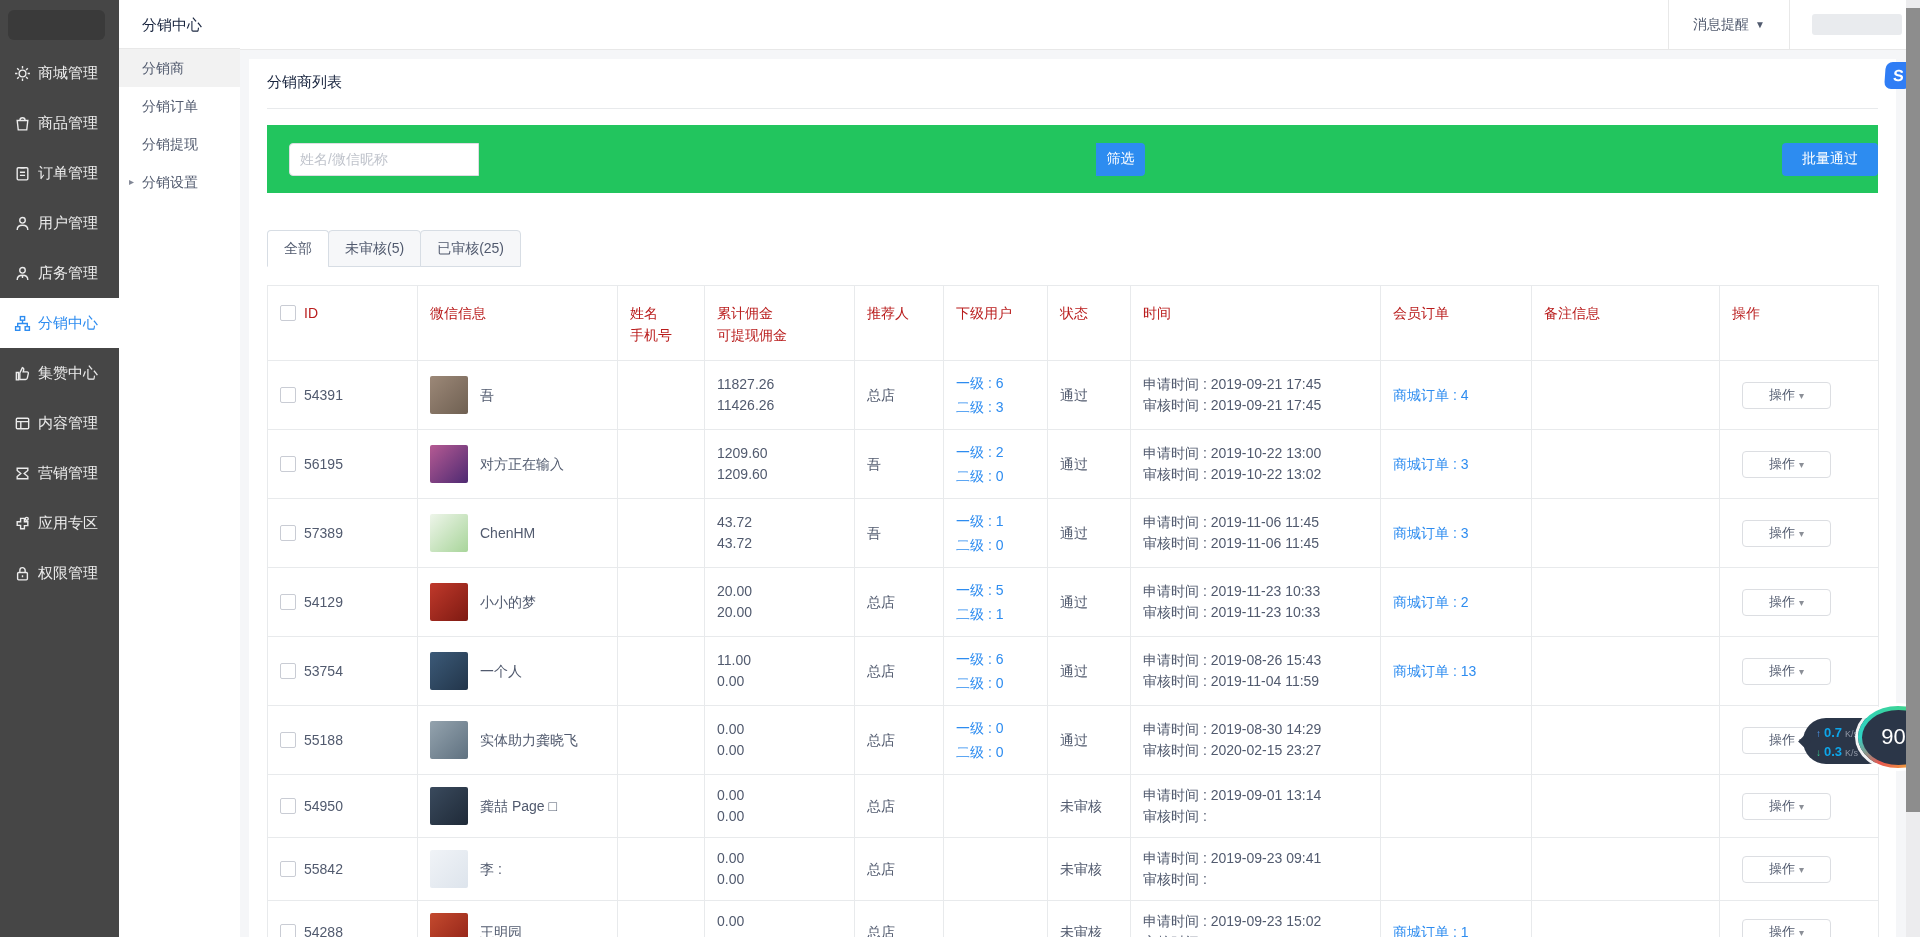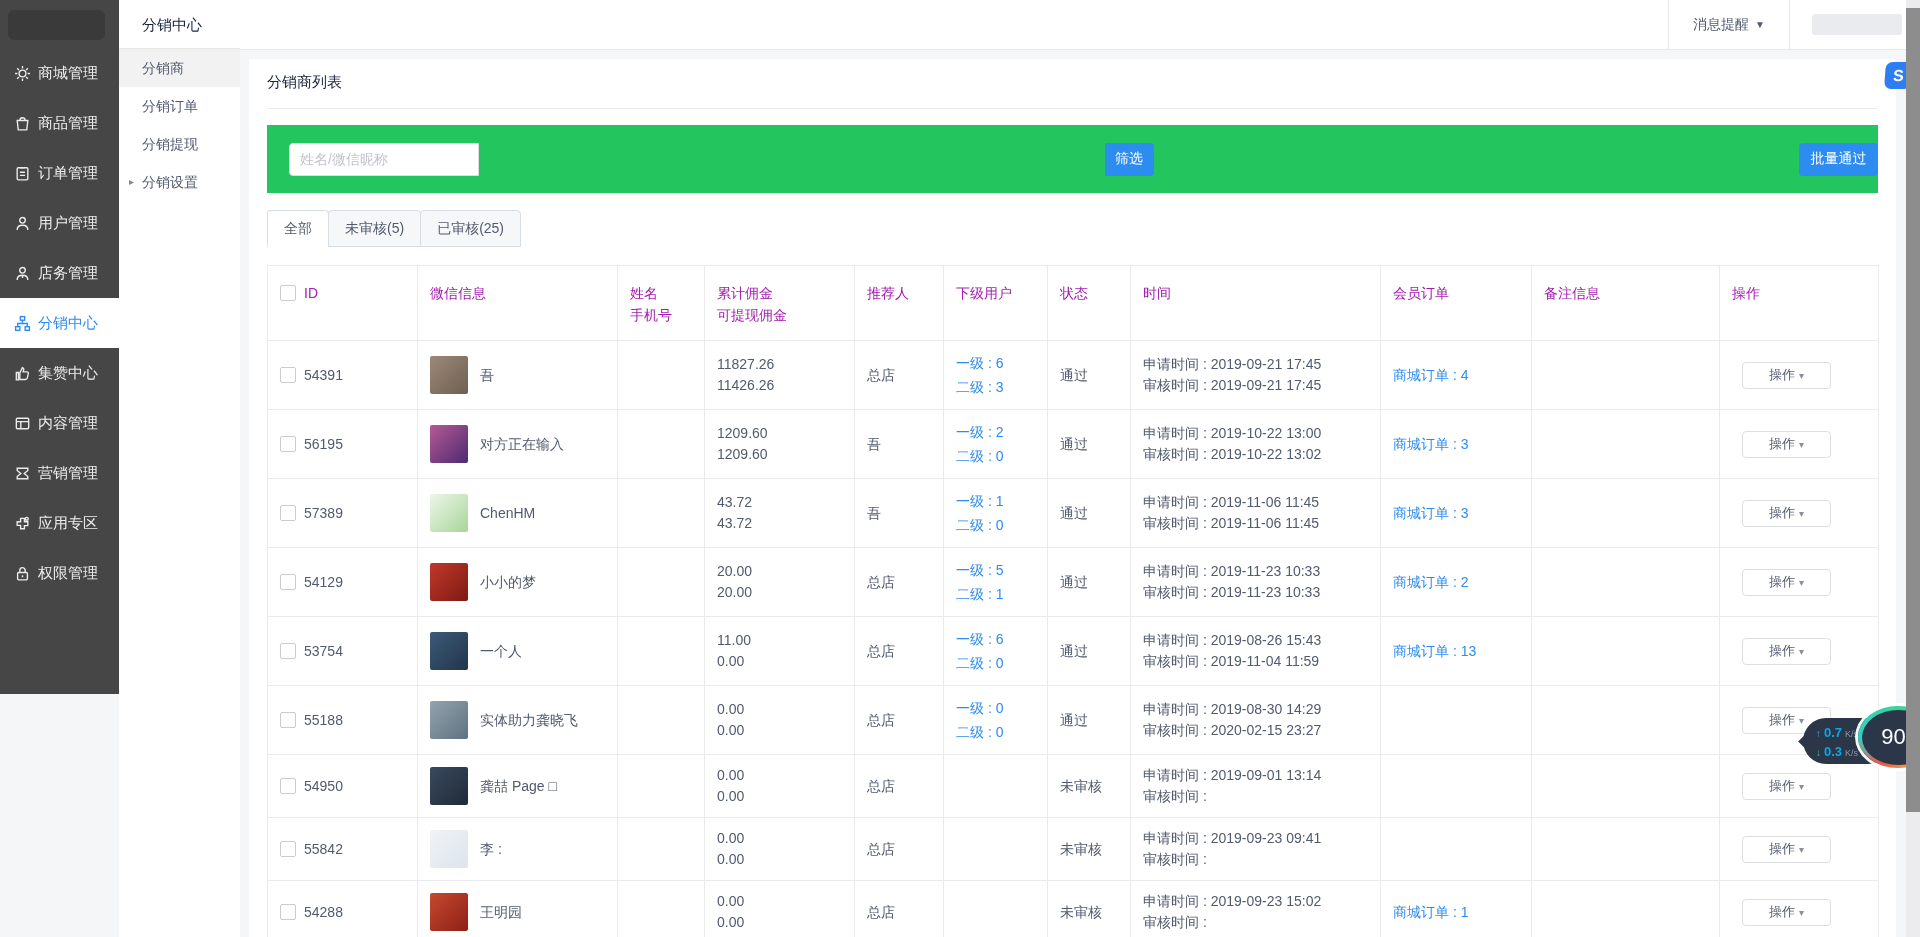--- a/index.html
+++ b/index.html
@@ -3,21 +3,21 @@
 <meta charset="utf-8">
 <style>
   html,body{margin:0;padding:0;}
   body{
     width:1920px;height:937px;overflow:hidden;position:relative;
     background:#f5f6f8;
     font-family:"Liberation Sans","DejaVu Sans",sans-serif;
     color:#515a6e;
   }
   
-  .sidebar{position:absolute;left:0;top:0;width:119px;height:694px;background:#464646;z-index:5;}
+  .sidebar{position:absolute;left:0;top:0;width:119px;height:937px;background:#464646;z-index:5;}
   .logo-block{position:absolute;left:8px;top:10px;width:97px;height:30px;background:#3a3a3a;border-radius:6px;}
   .side-nav{position:absolute;top:48px;left:0;width:100%;}
   .side-item{height:50px;display:flex;align-items:center;padding-left:13px;gap:7px;
     color:#ececec;font-size:15px;cursor:pointer;white-space:nowrap;}
   .side-item.active{background:#fff;color:#2d8cf0;}
   .side-ic{width:18px;height:18px;display:inline-flex;align-items:center;justify-content:center;flex:0 0 18px;}
   .side-ic svg{width:17px;height:17px;stroke:currentColor;fill:none;stroke-width:1.3;}
   
   .subnav{position:absolute;left:119px;top:0;width:121px;height:937px;background:#fff;z-index:4;}
   .subnav-title{height:49px;line-height:49px;padding-left:23px;font-size:15px;color:#17233d;border-bottom:1px solid #e8e8e8;box-sizing:border-box;}
@@ -35,30 +35,30 @@
   
   .content{position:absolute;left:240px;top:49px;right:0;bottom:0;}
   .card{margin:10px 24px 0 9px;background:#fff;min-height:890px;padding:14px 18px;box-sizing:border-box;}
   .page-title{font-size:15px;color:#17233d;padding-bottom:16px;border-bottom:1px solid #e8eaec;}
   .filter-bar{margin-top:16px;height:68px;background:#22c55e;display:flex;align-items:center;padding-left:22px;box-sizing:border-box;justify-content:space-between;}
   .search-input{width:190px;height:33px;box-sizing:border-box;border:1px solid #dcdee2;border-radius:4px 0 0 4px;
     padding:0 10px;font-size:14px;color:#515a6e;outline:none;background:#fff;font-family:inherit;}
   .search-input::placeholder{color:#c0c4cc;}
   .btn-blue{height:33px;border:none;background:#2d8cf0;color:#fff;font-size:14px;cursor:pointer;font-family:inherit;}
   .btn-filter{width:49px;border-radius:0 4px 4px 0;margin-left:-1px;}
-  .btn-batch{width:79px;border-radius:4px;margin-left:19px;}
+  .btn-batch{width:96px;border-radius:4px;margin-left:19px;}
   
   .tabs{margin-top:17px;display:flex;}
   .tab{height:37px;line-height:35px;box-sizing:border-box;padding:0 16px;font-size:14px;color:#515a6e;
-    background:#f6f7f9;border:1px solid #d7dde4;border-radius:4px 4px 0 0;margin-right:-1px;cursor:pointer;}
+    background:#f6f7f9;border:1px solid #d7dde4;border-radius:4px 4px 0 0;margin-right:-1px;cursor:pointer;margin-top:20px;}
   .tab.active{background:#fff;border-bottom-color:#fff;}
   
   table.grid{margin-top:18px;border-collapse:collapse;table-layout:fixed;width:1611px;}
   .grid th,.grid td{border:1px solid #e8eaec;box-sizing:border-box;}
-  .grid th{text-align:left;vertical-align:top;padding:16px 8px 14px 12px;font-weight:normal;font-size:14px;color:#a21caf;line-height:22px;}
+  .grid th{text-align:left;vertical-align:top;padding:16px 8px 14px 12px;font-weight:normal;font-size:14px;color:#b91c1c;line-height:22px;}
   .grid td{vertical-align:middle;padding:10px 8px 10px 12px;font-size:14px;color:#515a6e;line-height:21px;height:63px;}
   .cell-flex{display:flex;align-items:center;gap:8px;}
   .cb{display:inline-block;width:14px;height:14px;border:1px solid #c9ccd4;border-radius:2px;background:#fff;flex:0 0 14px;cursor:pointer;}
   .avatar{width:38px;height:38px;border-radius:2px;flex:0 0 38px;}
   .wx-flex{gap:12px;}
   .lnk{color:#2d8cf0;text-decoration:none;cursor:pointer;}
   .lvl div{line-height:24px;}
   .time-cell div{font-size:14px;line-height:21px;}
   .act-btn{margin-left:10px;height:27px;padding:0 26px;background:#fff;border:1px solid #dcdee2;border-radius:4px;
     font-size:13px;color:#515a6e;cursor:pointer;font-family:inherit;}

